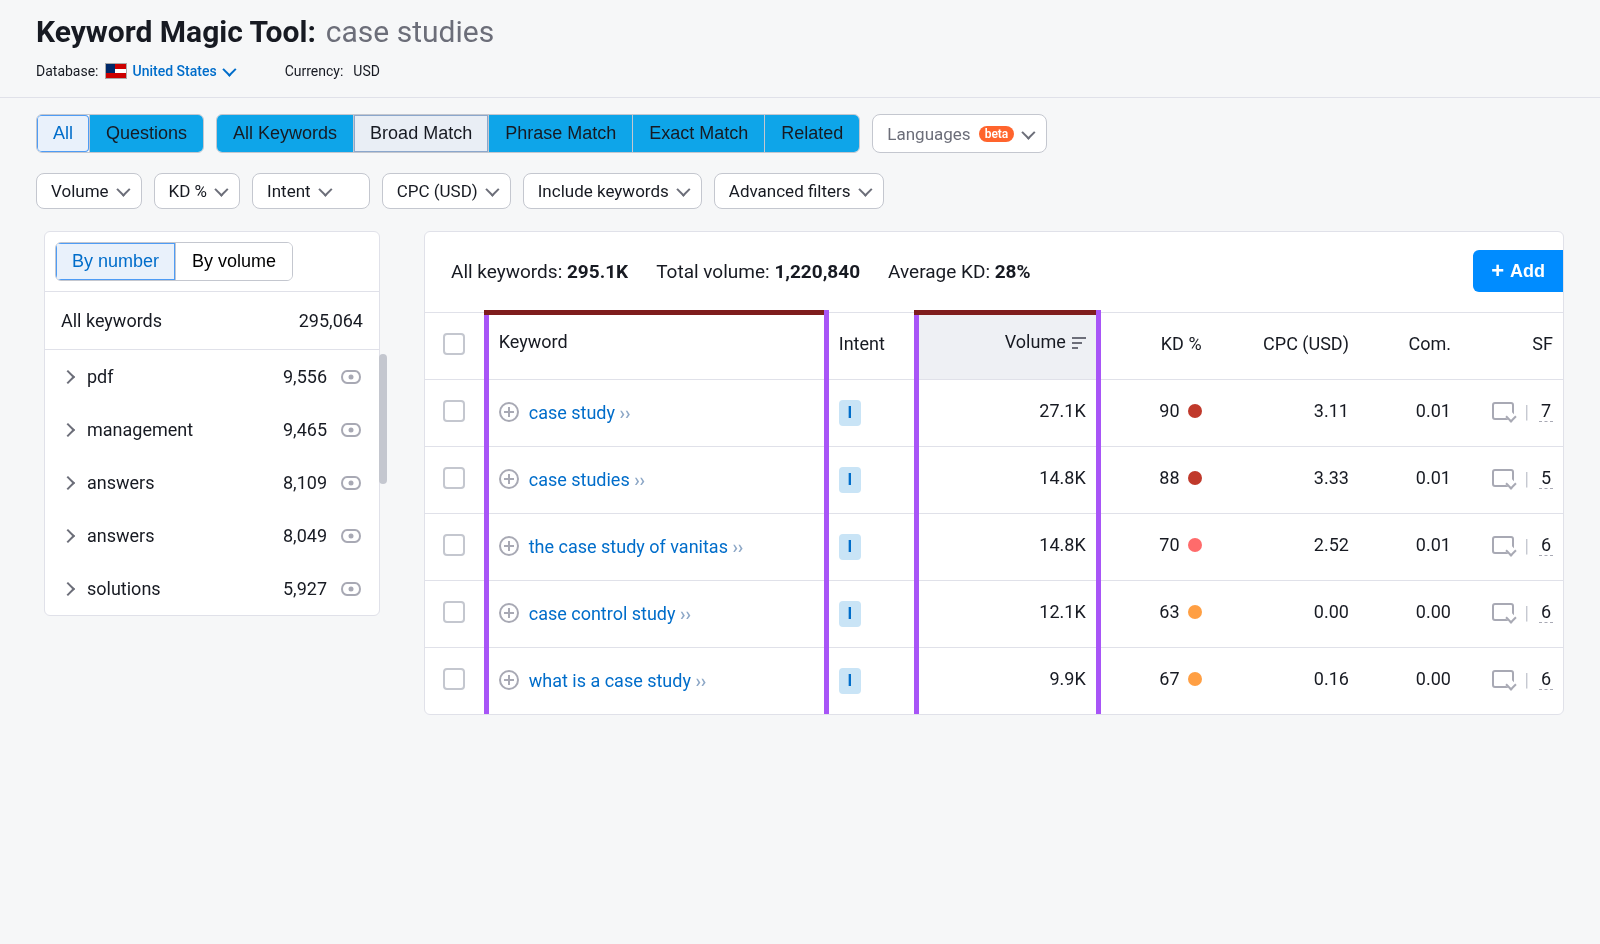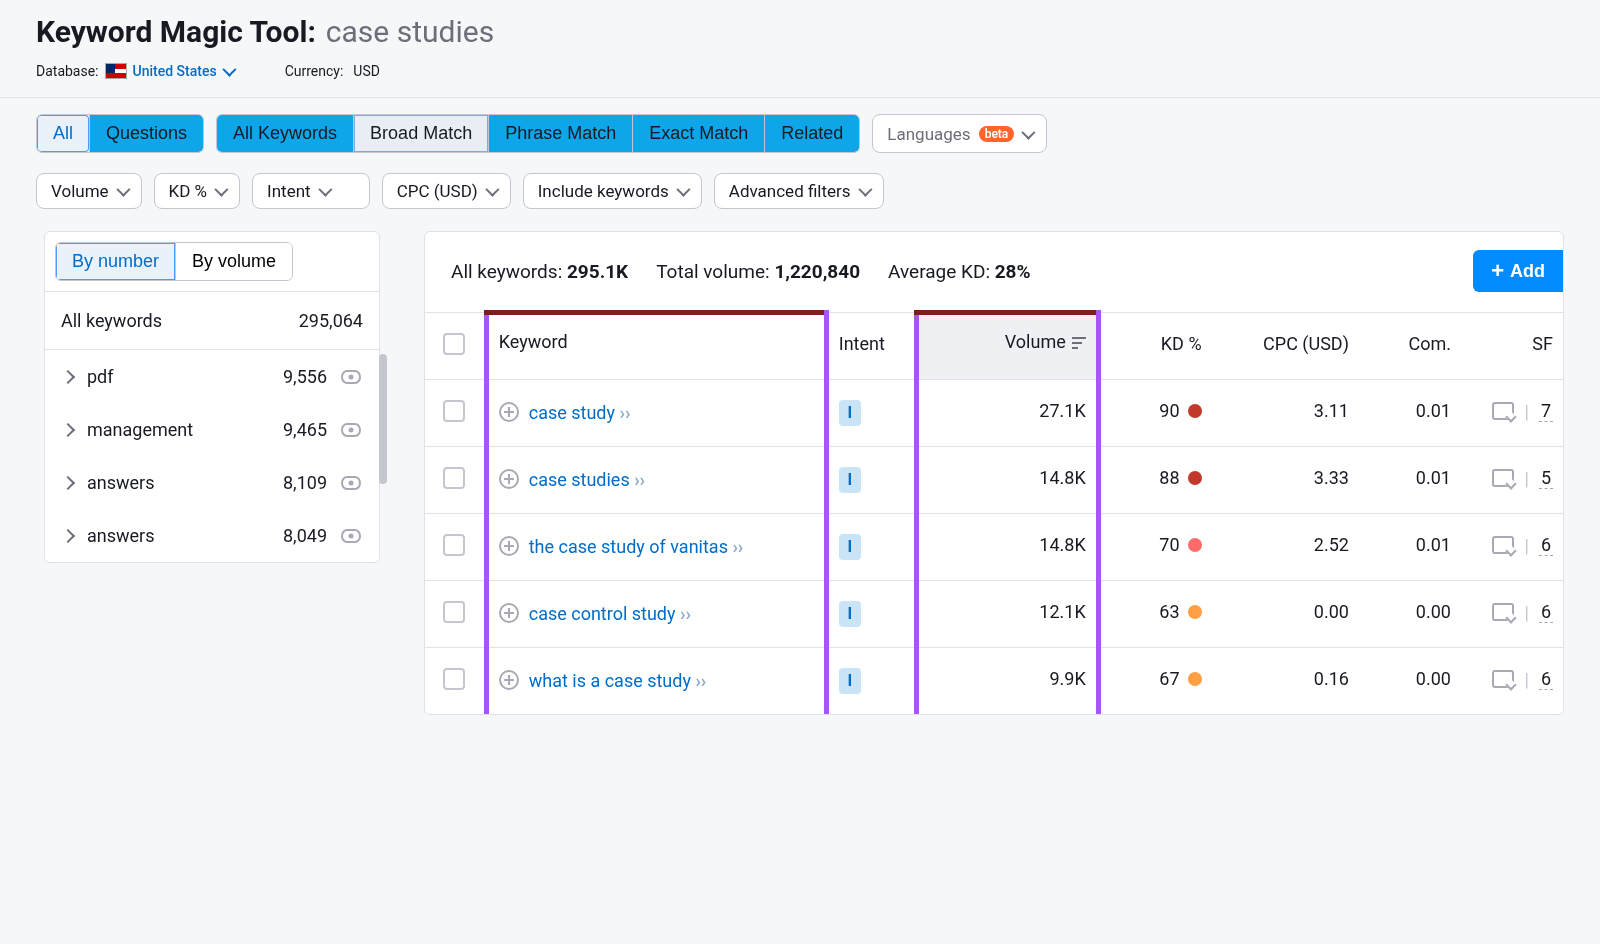--- a/index.html
+++ b/index.html
@@ -204,20 +204,26 @@
     <span class="side-lbl">answers</span>
     <span class="side-num">8,109</span>
     <span class="eye"></span>
           </div>
           <div class="side-row">
     <span class="side-caret"></span>
     <span class="side-lbl">answers</span>
     <span class="side-num">8,049</span>
     <span class="eye"></span>
           </div>
+          <div class="side-row">
+    <span class="side-caret"></span>
+    <span class="side-lbl">solutions</span>
+    <span class="side-num">5,927</span>
+    <span class="eye"></span>
+          </div>
           <div class="side-scroll"></div>
       </div>
     </div>
 
     <div class="main">
       <div class="main-top">
         <span><span>All keywords:</span> <b>295.1K</b></span>
         <span><span>Total volume:</span> <b>1,220,840</b></span>
         <span><span>Average KD:</span> <b>28%</b></span>
         <span class="spacer"></span>

